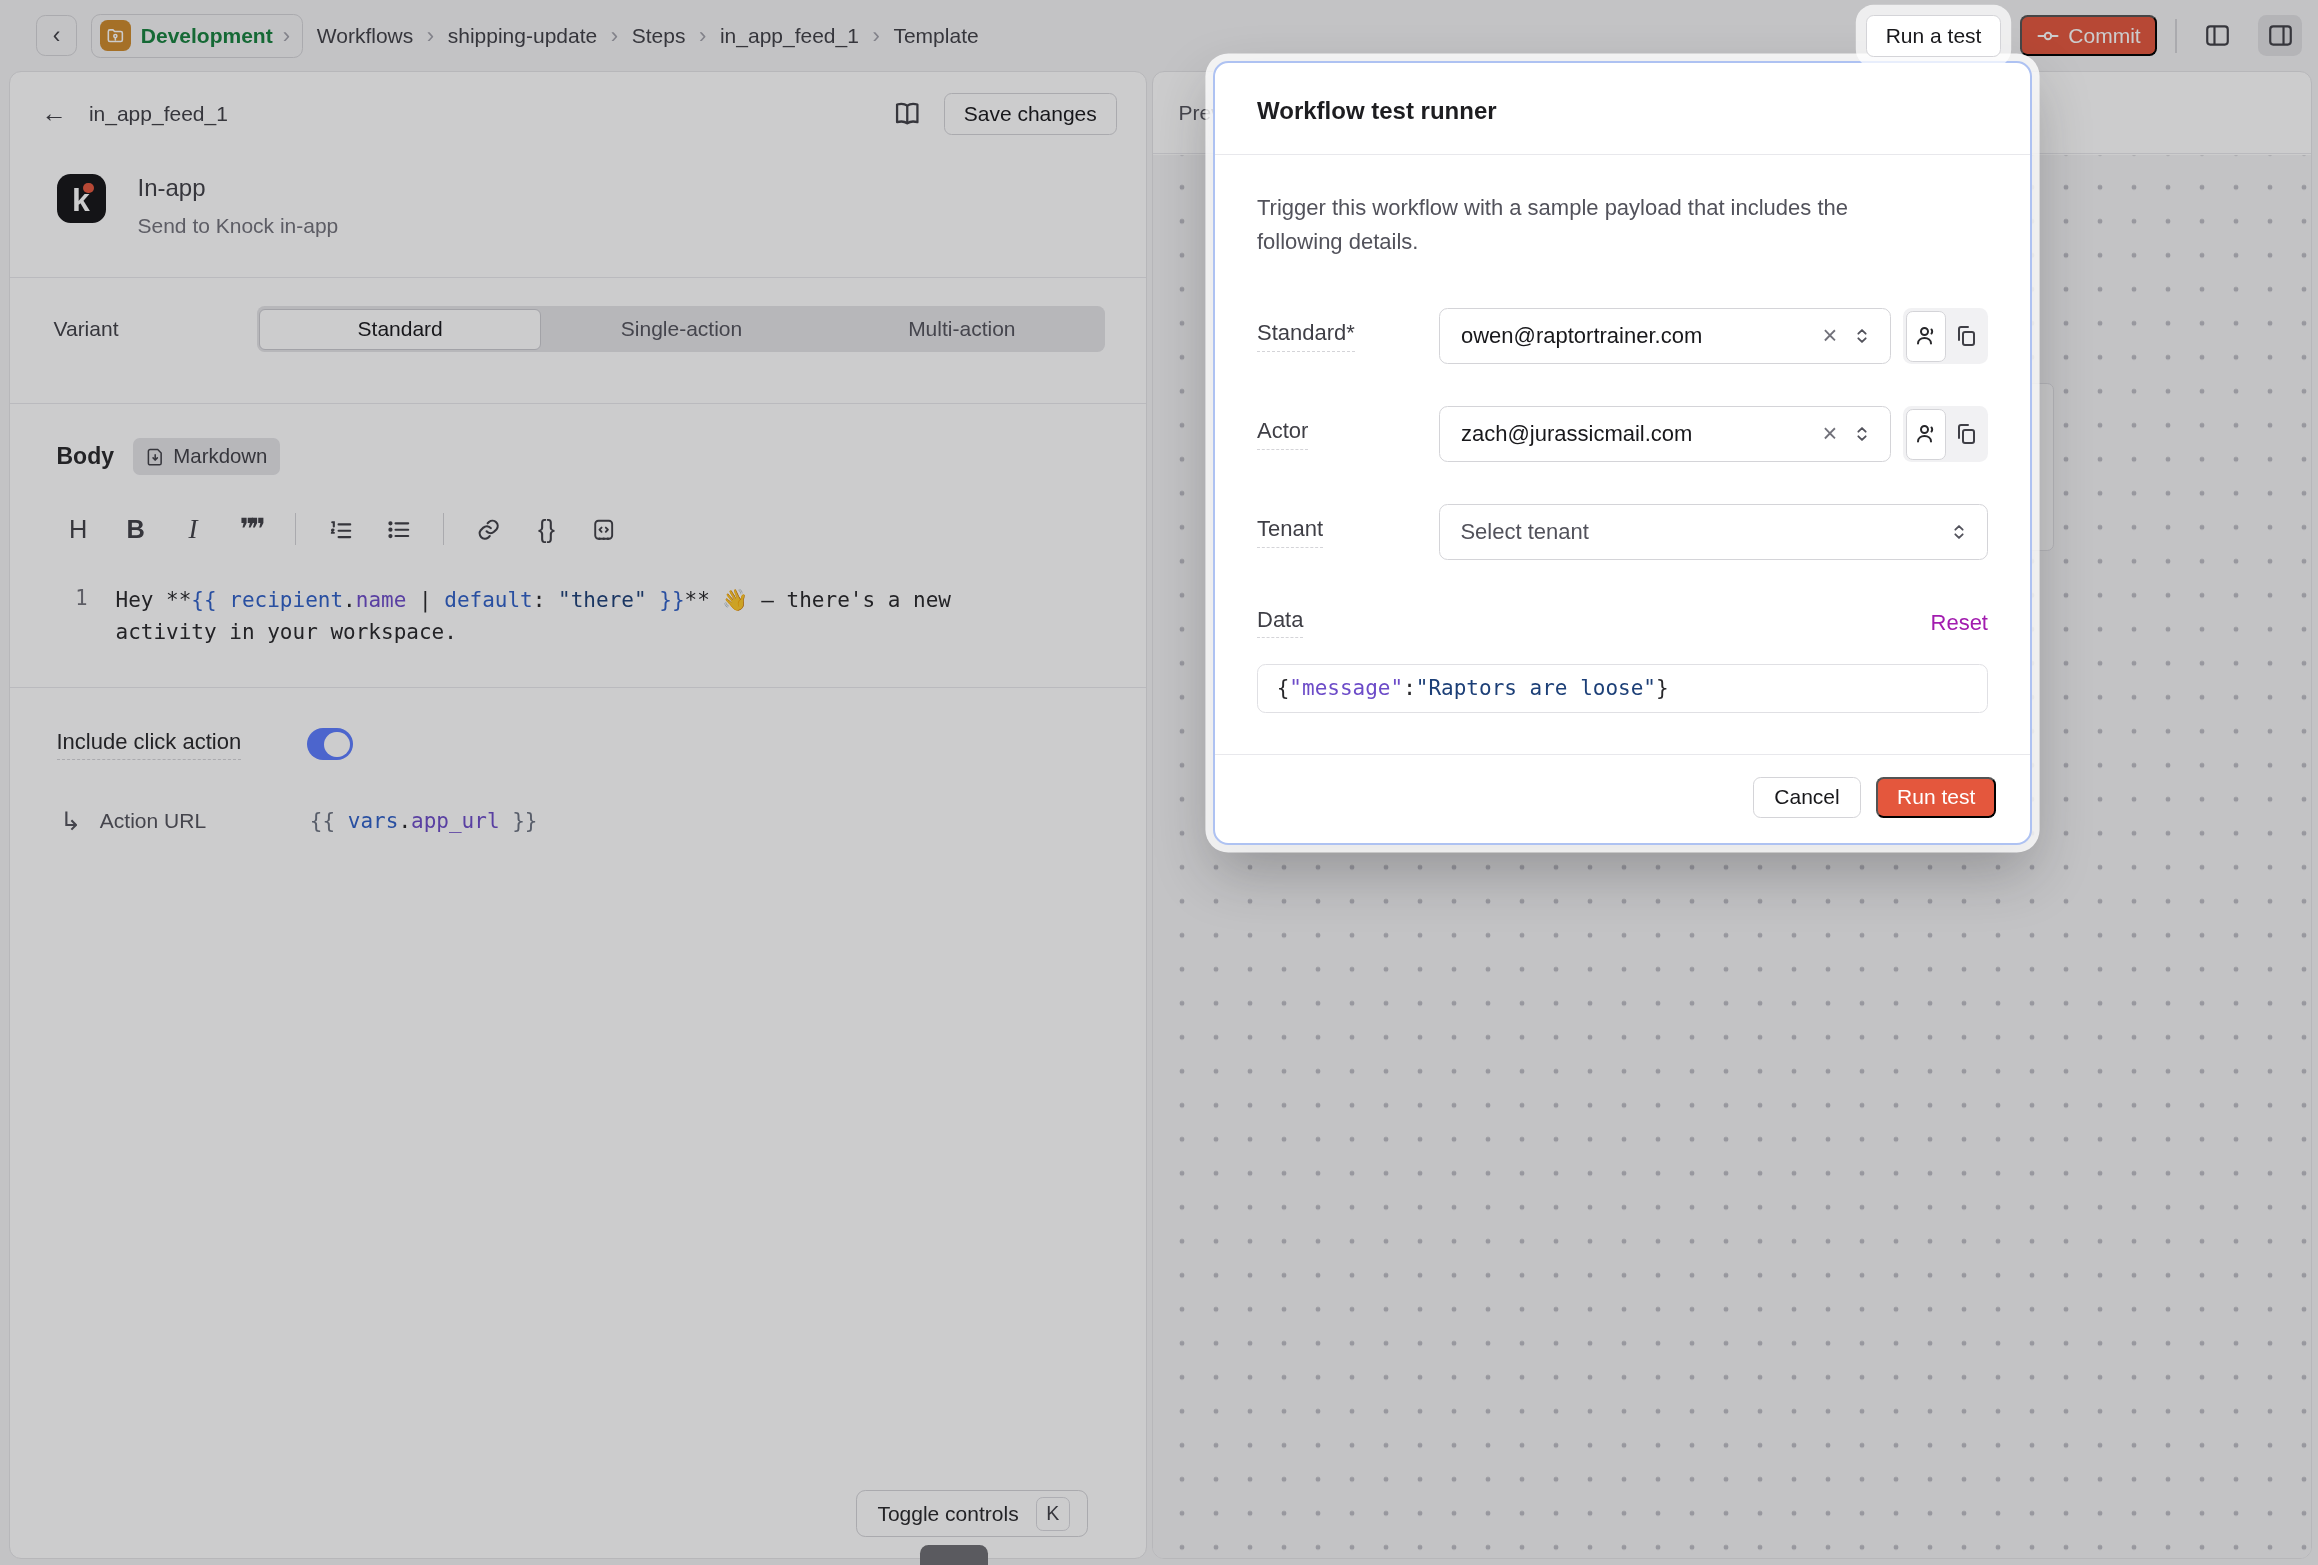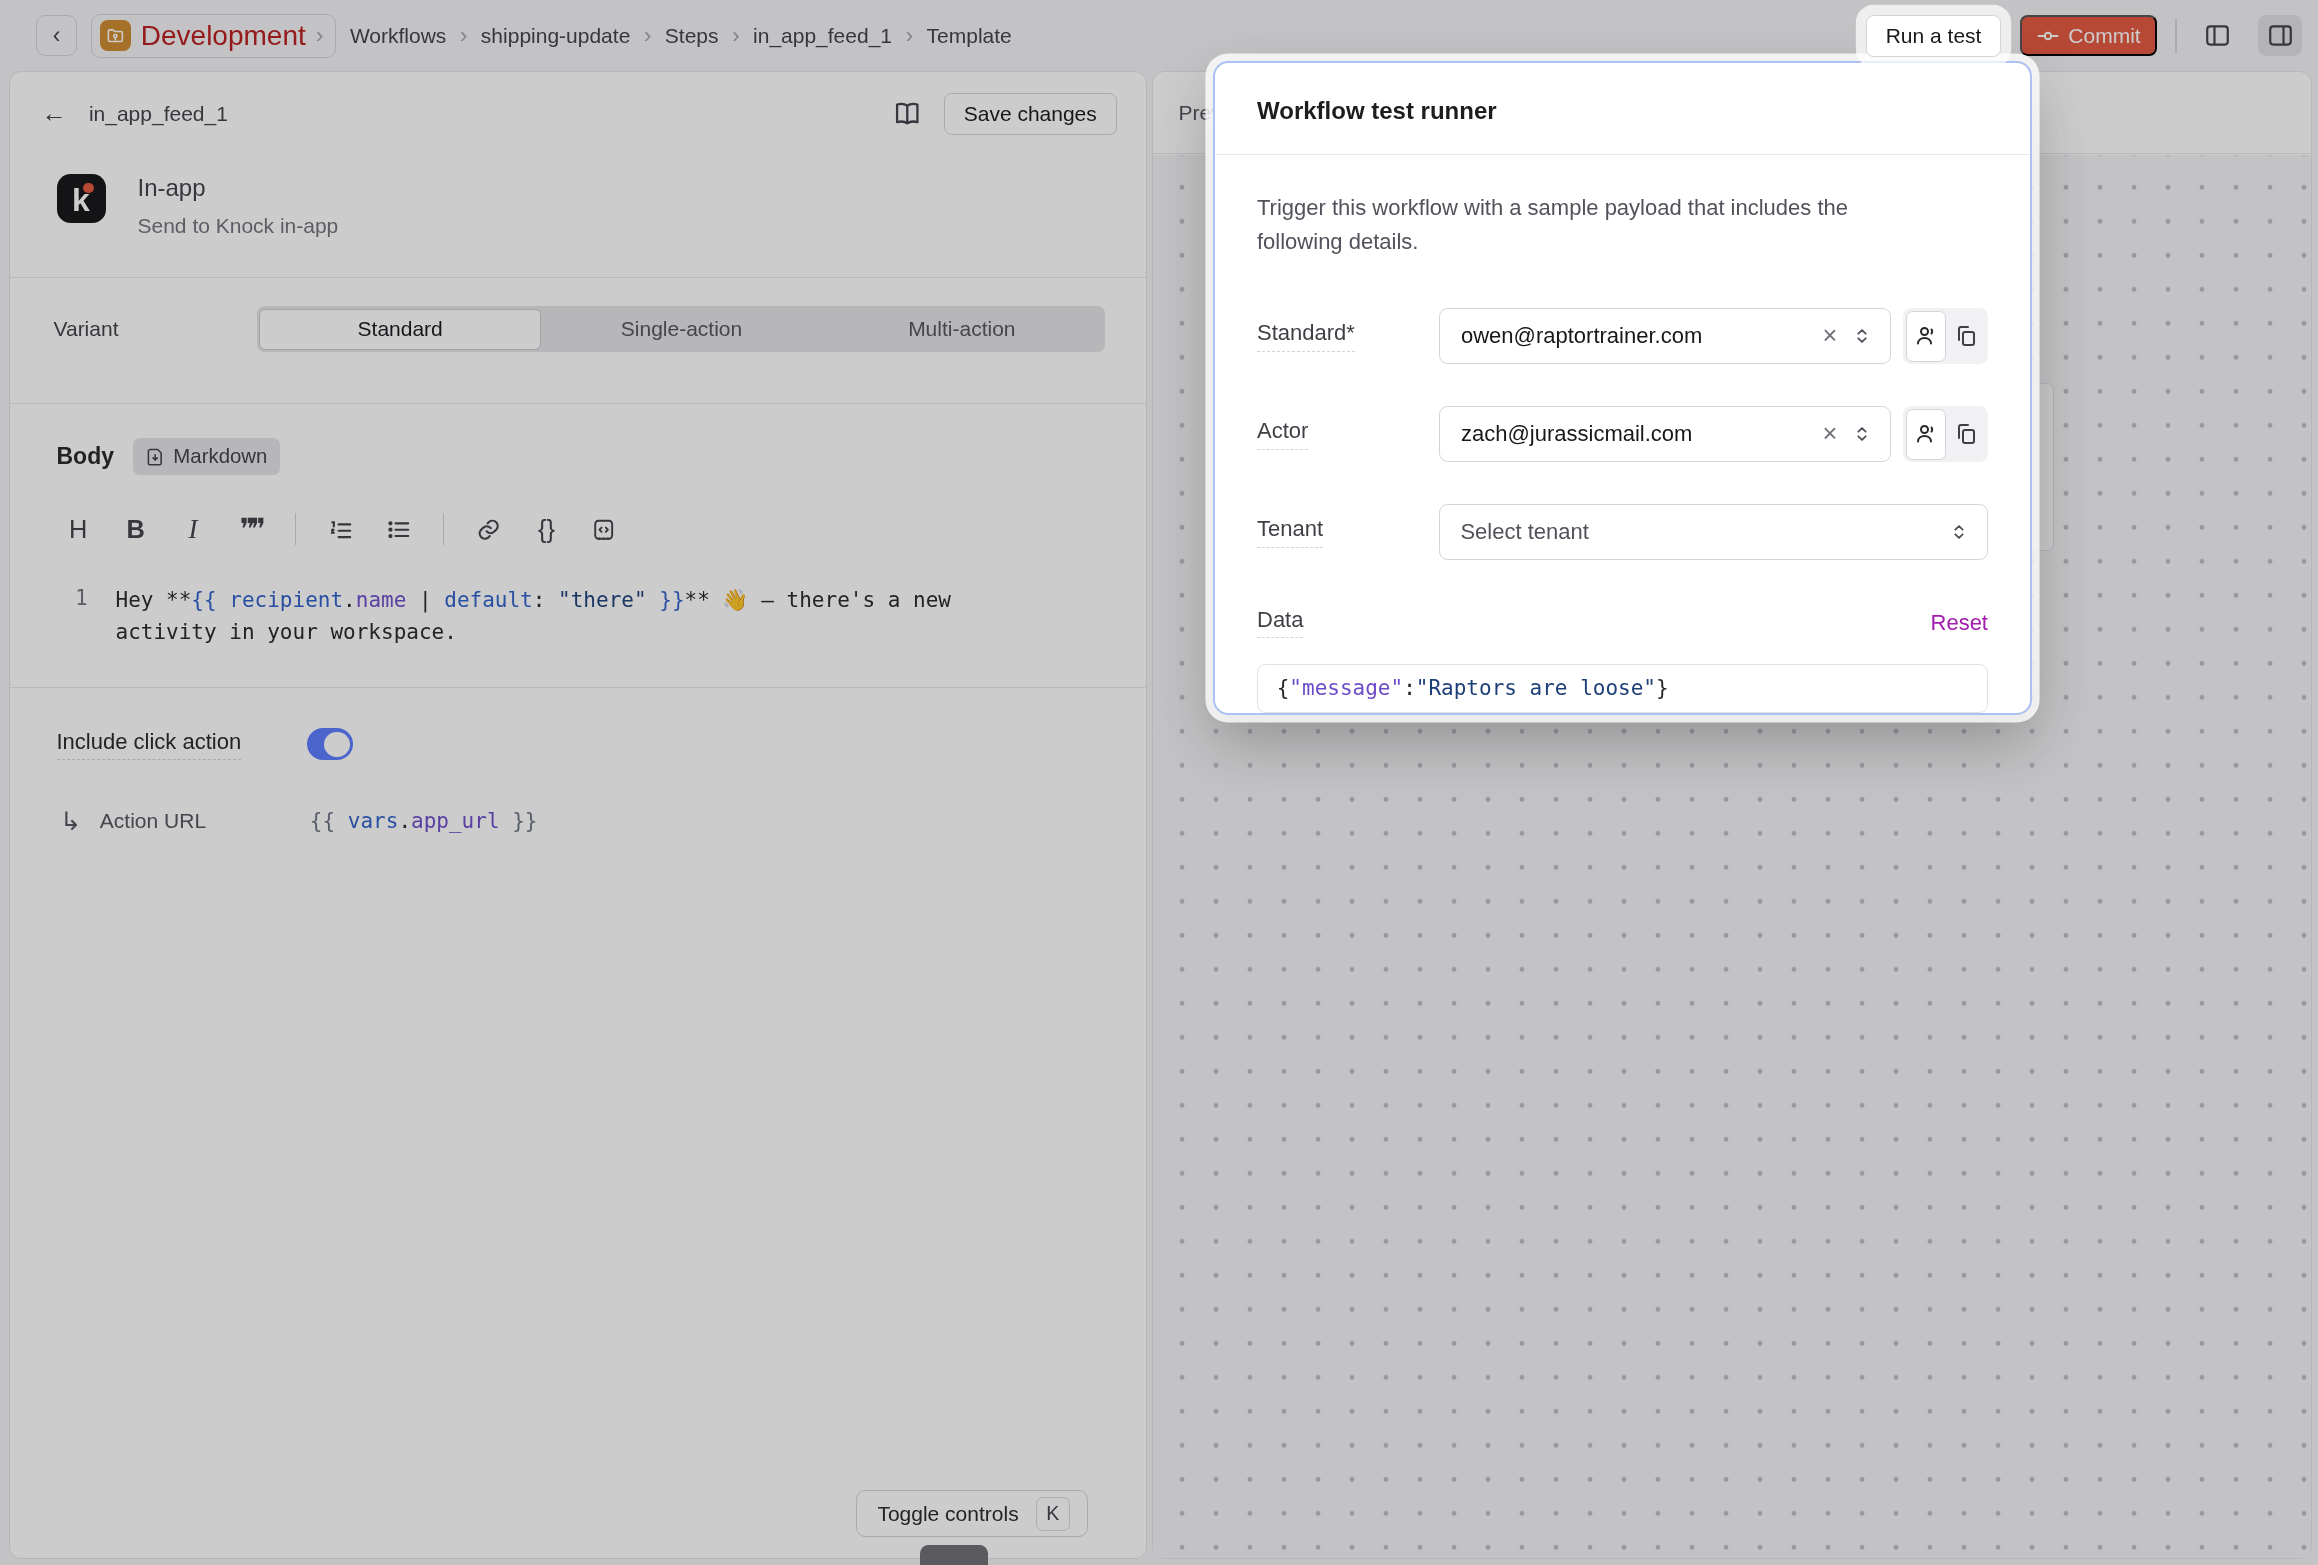--- a/index.html
+++ b/index.html
@@ -9,21 +9,21 @@
     background:#F4F4F5; font-family:"Liberation Sans", sans-serif; color:#27272A;
   }
   .mono { font-family:"DejaVu Sans Mono", monospace; }
 
   
   .topbar { position:absolute; top:0; left:0; right:0; height:71px; display:flex; align-items:center; padding:0 17px 0 36px; }
   .crumbs { display:flex; align-items:center; gap:13.6px; }
   .icon-btn-sq { width:41px; height:41px; border:1.3px solid #D4D4D8; border-radius:9.3px; background:transparent; display:grid; place-items:center; font-size:23px; color:#3F3F46; }
   .env-chip { display:flex; align-items:center; gap:10.2px; height:44px; padding:0 12px 0 8.5px; border:1.3px solid #D4D4D8; border-radius:9.3px; }
   .env-icon { width:30.5px; height:30.5px; border-radius:7.6px; background:#CE8A2B; display:grid; place-items:center; }
-  .env-chip .label { font-size:28px; font-weight:400; color:#b91c1c; }
+  .env-chip .label { font-size:21px; font-weight:700; color:#15803d; }
   .crumb-sep { color:#A1A1AA; font-size:22px; }
   .crumb { font-size:21px; color:#3F3F46; }
   .top-actions { margin-left:auto; display:flex; align-items:center; gap:18.7px; }
   .btn { display:inline-flex; align-items:center; justify-content:center; gap:8.5px; border-radius:7.6px; font-size:21px; }
   .btn-outline { background:#FFFFFF; border:1.3px solid #D4D4D8; color:#18181B; height:42px; padding:0 18.7px; }
   .btn-run-a-test { position:relative; z-index:70; font-weight:500; box-shadow:0 0 0 10.2px rgba(255,255,255,0.72); }
   .btn-commit { background:#E4573D; color:#FFFFFF; height:41px; padding:0 14px; font-weight:500; }
   .vdiv { width:1.3px; height:34px; background:#D4D4D8; }
   .panel-toggle { width:44px; height:41px; border-radius:8.5px; display:grid; place-items:center; }
   .panel-toggle.active { background:#E0E0E3; }
@@ -397,16 +397,20 @@
       </div>
       <div class="data-input mono">
           <span class="tok-plain">{</span>
           <span class="tok-var">"message"</span>
           <span class="tok-plain">: </span>
           <span class="tok-str">"Raptors are loose"</span>
           <span class="tok-plain">}</span>
         </div>
     </div>
 
+    <div class="modal-footer">
+      <button class="btn btn-cancel">Cancel</button>
+      <button class="btn btn-runtest">Run test</button>
+    </div>
   </div>
 
 </div>
 
 
 </body></html>

